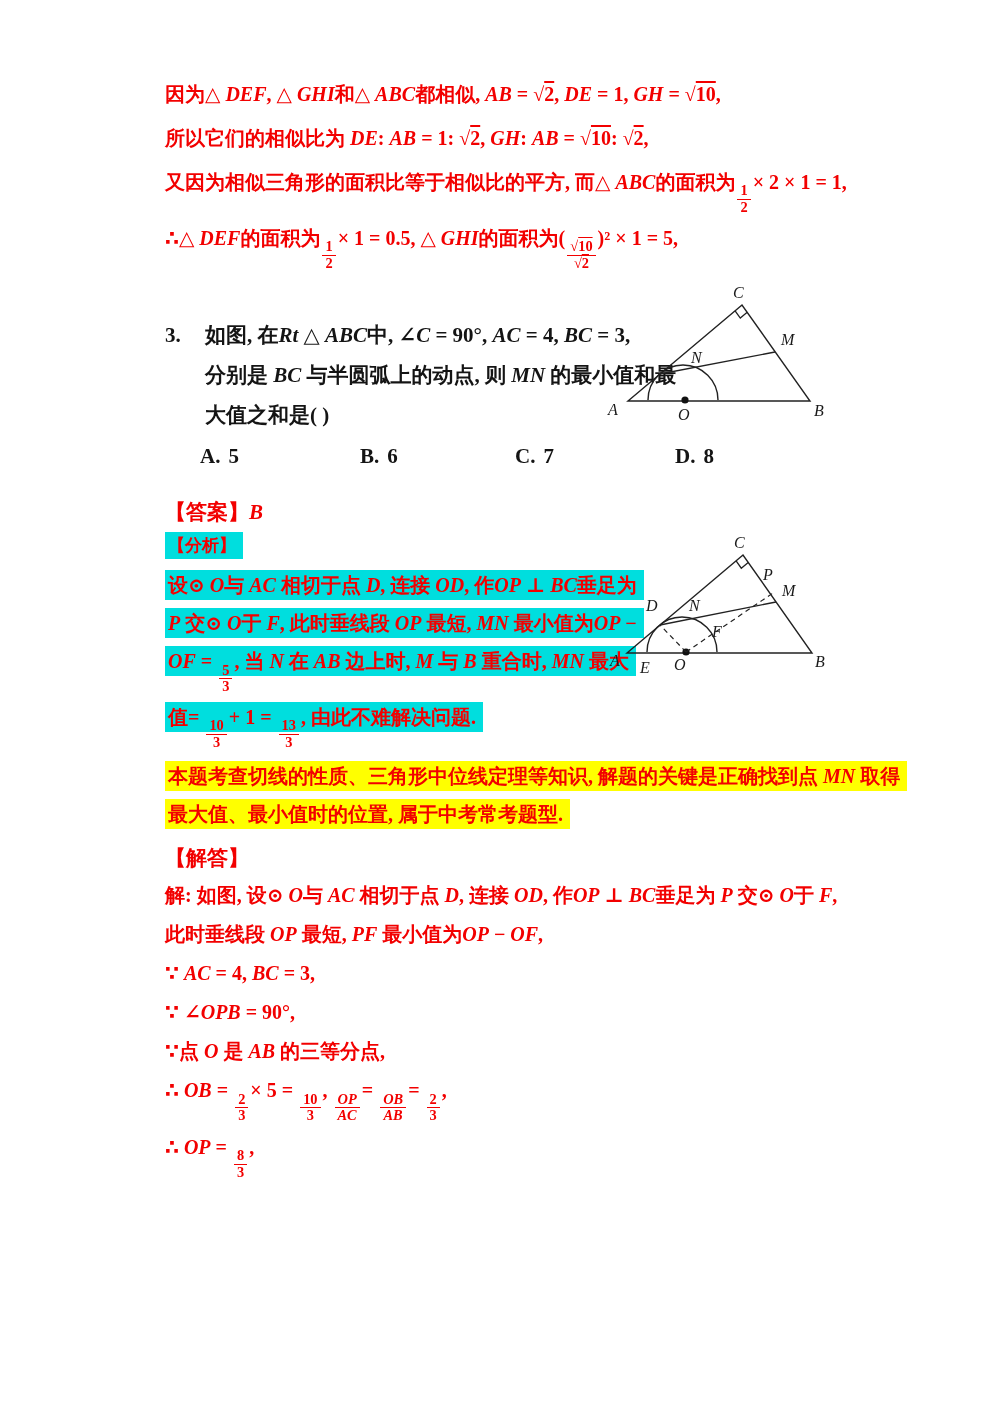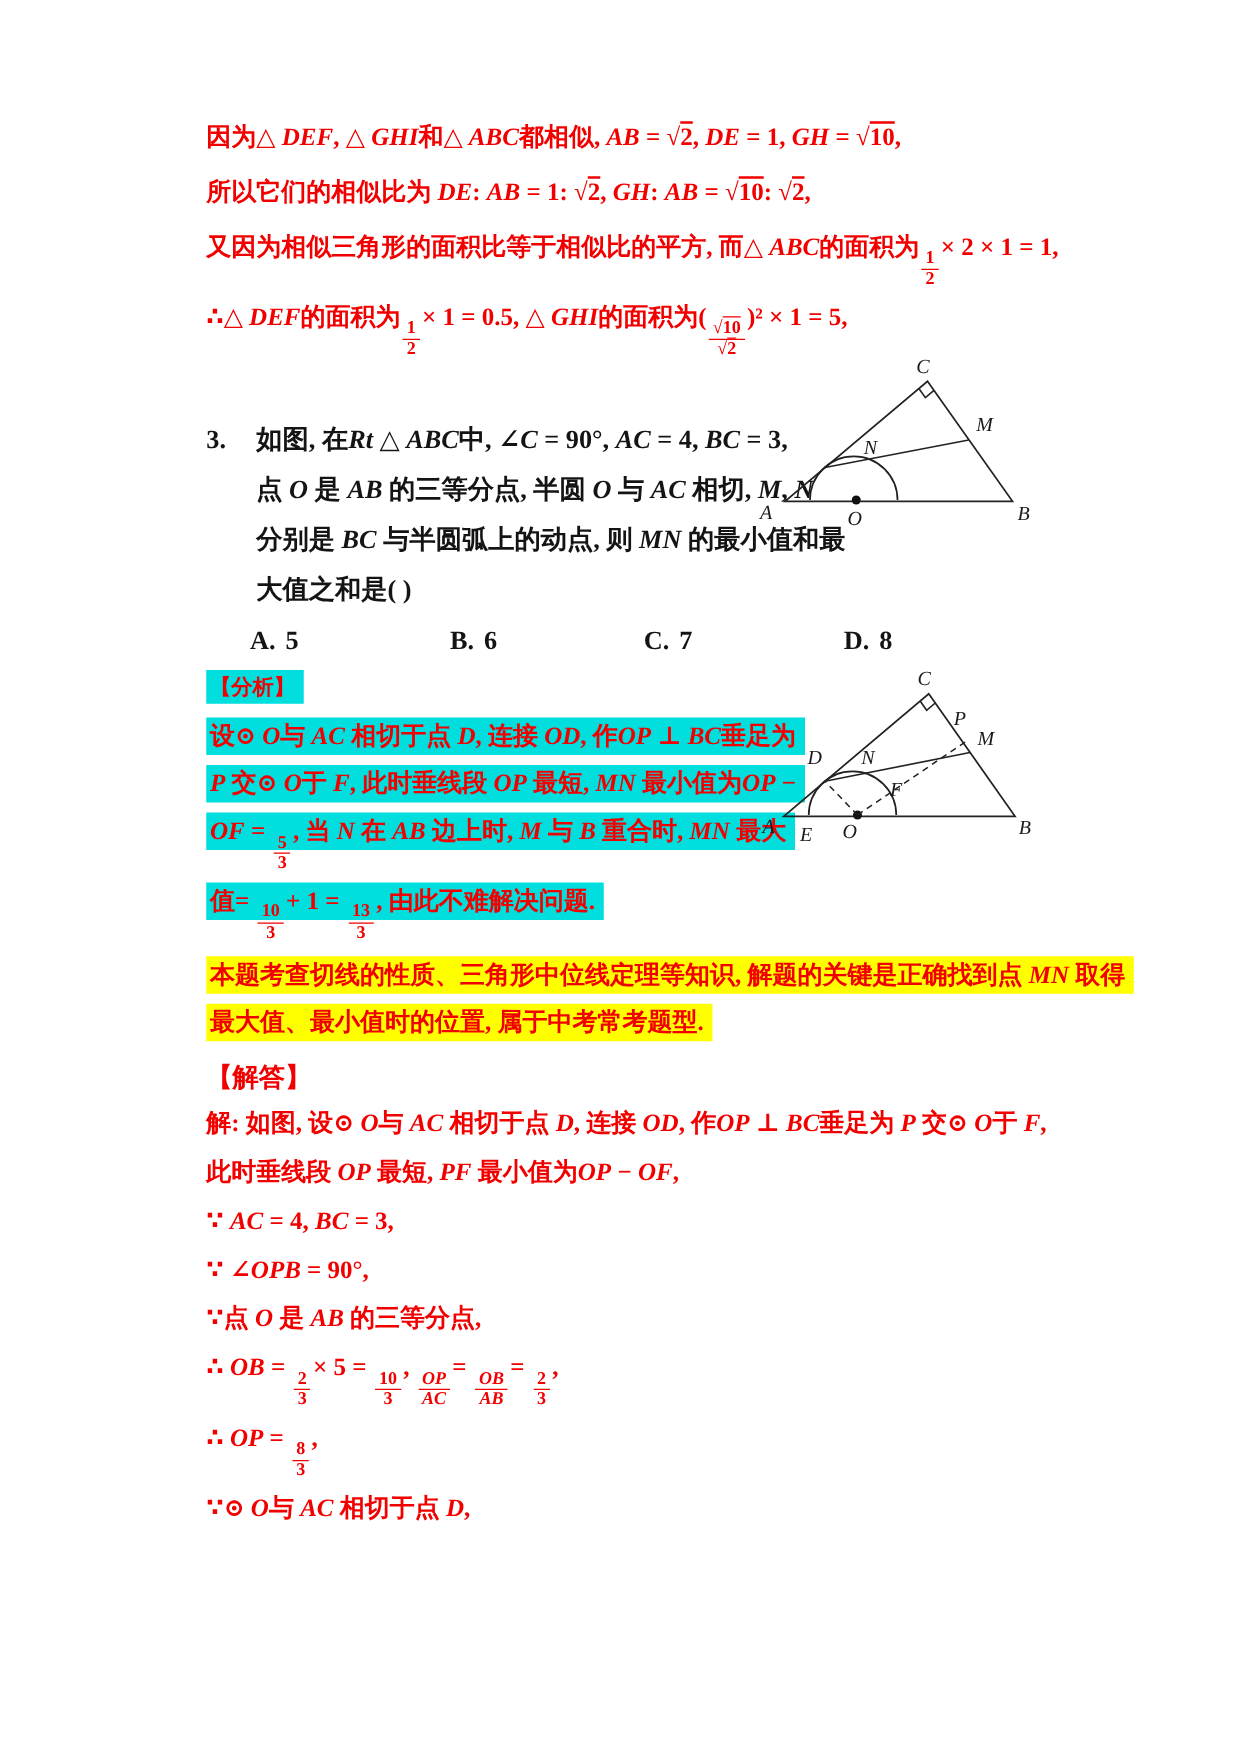--- a/index.html
+++ b/index.html
@@ -10,21 +10,21 @@
   }
   html,body{margin:0;padding:0;background:#ffffff;}
   .page{
     position:relative;
     width:993px;height:1404px;
     background:#ffffff;
     font-family:"Liberation Serif","DejaVu Serif","DejaVu Sans",serif;
     color:var(--ink);
     overflow:hidden;
   }
-  .content{position:absolute;left:165px;top:88px;width:700px;}
+  .content{position:absolute;left:165px;top:72px;width:700px;}
   .red{color:var(--red);font-weight:bold;}
   i{font-style:italic;}
   
   .mline{font-size:20px;line-height:44px;white-space:nowrap;}
   
   .fr{display:inline-flex;flex-direction:column;vertical-align:-0.45em;
       text-align:center;font-size:0.72em;line-height:1.08;margin:0 2px;}
   .fn{border-bottom:1.6px solid currentColor;padding:0 3px;}
   .fd{padding:0 3px;}
   .sq .ov{text-decoration:overline;}
@@ -78,21 +78,20 @@
             <span class="fn"><span class="sq">√<span class="ov">10</span></span></span>
             <span class="fd"><span class="sq">√<span class="ov">2</span></span></span>
           </span>)² × 1 = 5,</div>
     </div>
 
     <div class="question">
       <div class="q-line q-first">
         <span class="qnum">3.</span>
         <span>如图, 在<i>Rt</i> △ <i>ABC</i>中, ∠<i>C</i> = 90°, <i>AC</i> = 4, <i>BC</i> = 3,</span>
       </div>
-      <div class="q-line q-indent">点 <i>O</i> 是 <i>AB</i> 的三等分点, 半圆 <i>O</i> 与 <i>AC</i> 相切, <i>M</i>, <i>N</i></div>
       <div class="q-line q-indent">分别是 <i>BC</i> 与半圆弧上的动点, 则 <i>MN</i> 的最小值和最</div>
       <div class="q-line q-indent">大值之和是(  )</div>
       <div class="options">
         <span class="option opt-a">
           <span class="opt-label">A.</span>
           <span>5</span>
         </span>
         <span class="option opt-b">
           <span class="opt-label">B.</span>
           <span>6</span>
@@ -101,20 +100,23 @@
           <span class="opt-label">C.</span>
           <span>7</span>
         </span>
         <span class="option">
           <span class="opt-label">D.</span>
           <span>8</span>
         </span>
       </div>
     </div>
 
+    <div class="answer-row red">
+      <span>【答案】</span><span><i>B</i></span>
+    </div>
 
     <div class="analysis-label-row">
       <span class="hl-cyan red">【分析】</span>
     </div>
     <div class="analysis-lines">
       <div class="hl-line"><span class="hl-cyan red">设⊙ <i>O</i>与 <i>AC</i> 相切于点 <i>D</i>, 连接 <i>OD</i>, 作<i>OP</i> ⊥ <i>BC</i>垂足为</span></div>
       <div class="hl-line"><span class="hl-cyan red"><i>P</i> 交⊙ <i>O</i>于 <i>F</i>, 此时垂线段 <i>OP</i> 最短, <i>MN</i> 最小值为<i>OP</i> −</span></div>
       <div class="hl-line"><span class="hl-cyan red"><i>OF</i> = <span class="fr">
               <span class="fn">5</span>
               <span class="fd">3</span>
@@ -155,21 +157,20 @@
             <span class="fn"><i>OB</i></span>
             <span class="fd"><i>AB</i></span>
           </span>= <span class="fr">
             <span class="fn">2</span>
             <span class="fd">3</span>
           </span>,</div>
       <div class="sol-line red">∴ <i>OP</i> = <span class="fr">
             <span class="fn">8</span>
             <span class="fd">3</span>
           </span>,</div>
-      <div class="sol-line red">∵⊙ <i>O</i>与 <i>AC</i> 相切于点 <i>D</i>,</div>
     </div>
   </div>
 
   <div class="fig fig1">
     <svg width="240" height="145" viewBox="0 0 240 145">
       <polygon points="28,118 210,118 142,22" fill="none" stroke="#222" stroke-width="1.4"></polygon>
       <path d="M135.1 27.8 L140.3 35.1 L147.2 29.3" fill="none" stroke="#222" stroke-width="1.3"></path>
       <path d="M48 117 A35 35 0 0 1 118 117" fill="none" stroke="#222" stroke-width="1.4"></path>
       <circle cx="85" cy="117" r="3.6" fill="#111"></circle>
       <line x1="60" y1="91" x2="175" y2="69" stroke="#222" stroke-width="1.3"></line>

